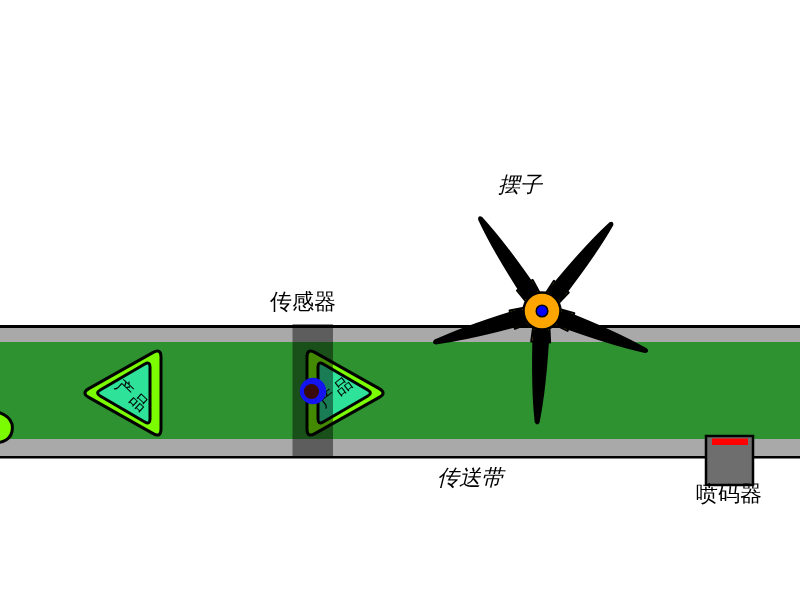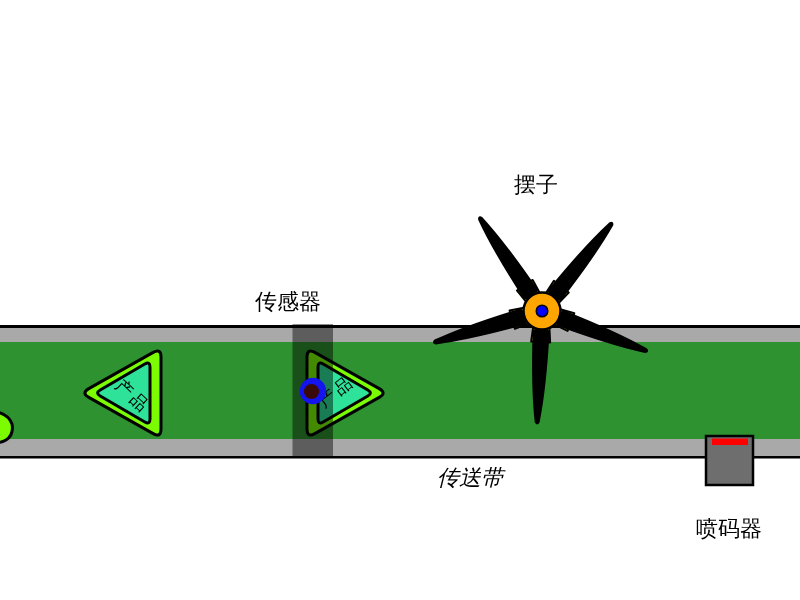--- a/index.html
+++ b/index.html
@@ -96,21 +96,21 @@
       <circle cx="0" cy="0" r="5.8" stroke="#000" stroke-width="1.5" fill="#0000FF"></circle>
     </g>
 
     <rect x="292.5" y="324" width="40.5" height="133" fill="rgba(0,0,0,0.45)"></rect>
     <g>
       <circle cx="313" cy="391" r="13.2" fill="#1414EE"></circle>
       <circle cx="311.5" cy="391.5" r="7.6" fill="#3A0A0A"></circle>
     </g>
   </svg>
 
-  <div class="diagram-label" style="left:536px;top:172px;">摆子</div>
+  <div class="diagram-label" style="left:520px;top:172px;font-style:italic;">摆子</div>
 
-  <div class="diagram-label" style="left:288px;top:289px;">传感器</div>
+  <div class="diagram-label" style="left:303px;top:289px;">传感器</div>
 
   <div class="diagram-label" style="left:470px;top:465px;font-style:italic;">传送带</div>
 
-  <div class="diagram-label" style="left:729px;top:516px;">喷码器</div>
+  <div class="diagram-label" style="left:729px;top:481px;">喷码器</div>
 
 </div>
 
 </body></html>

